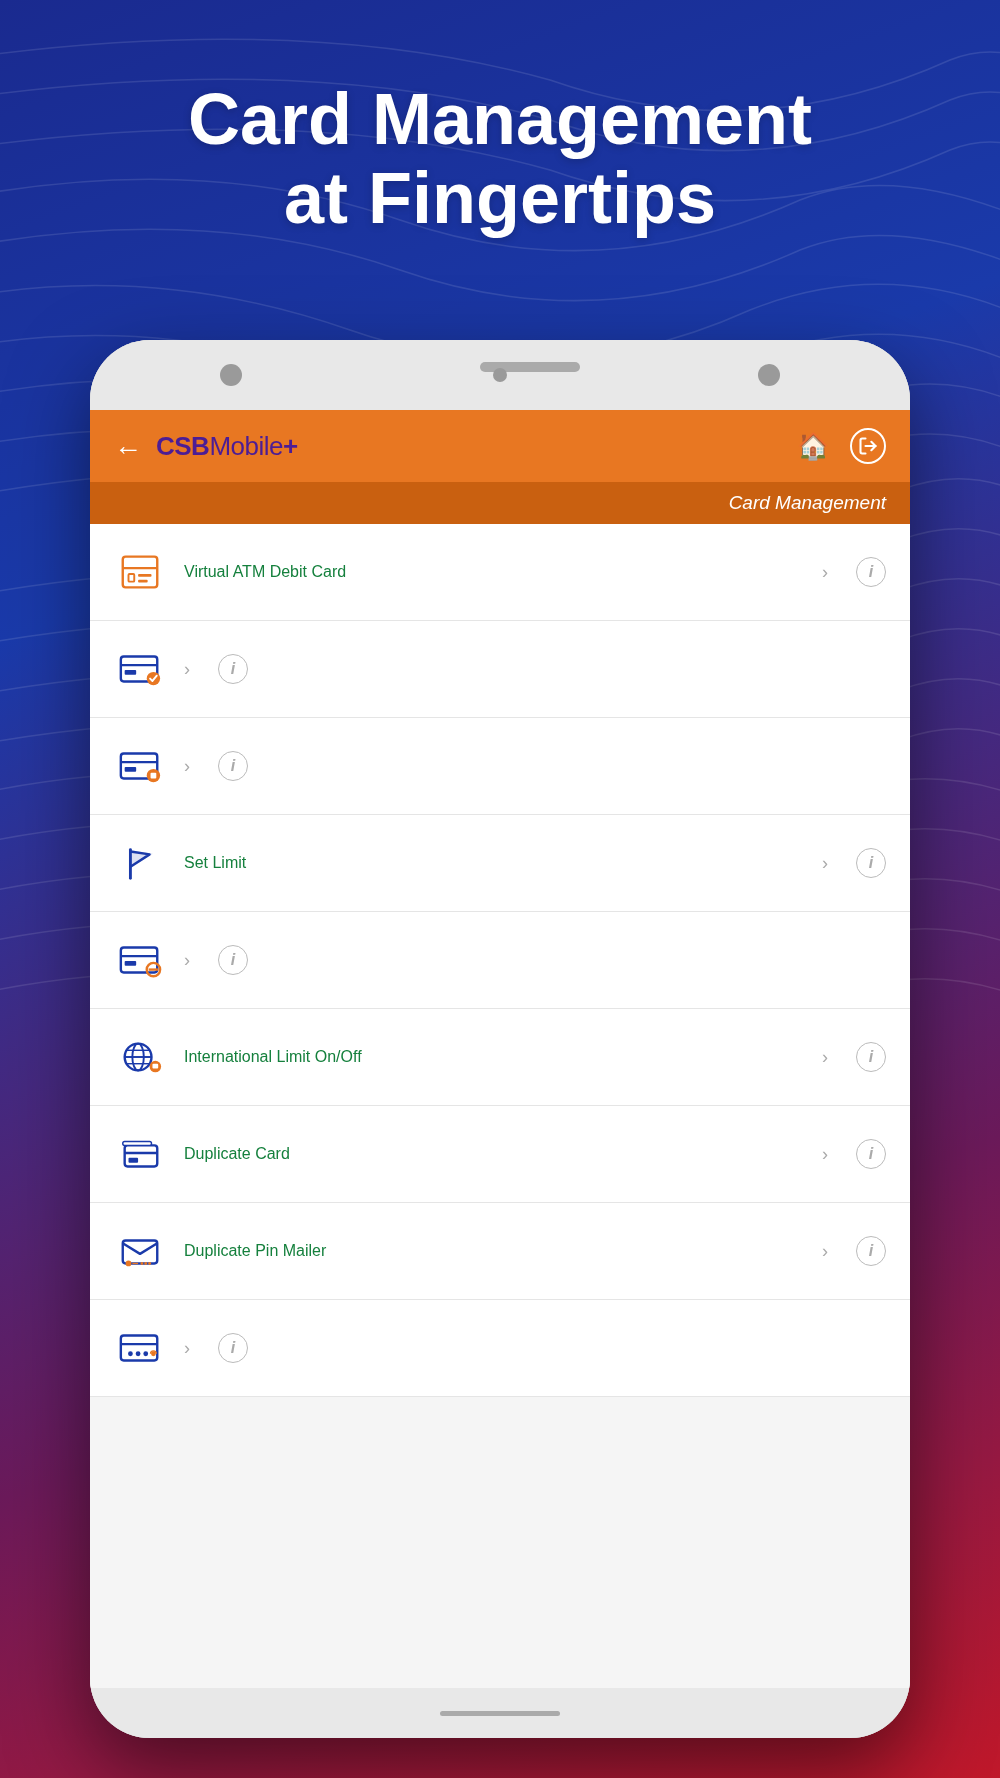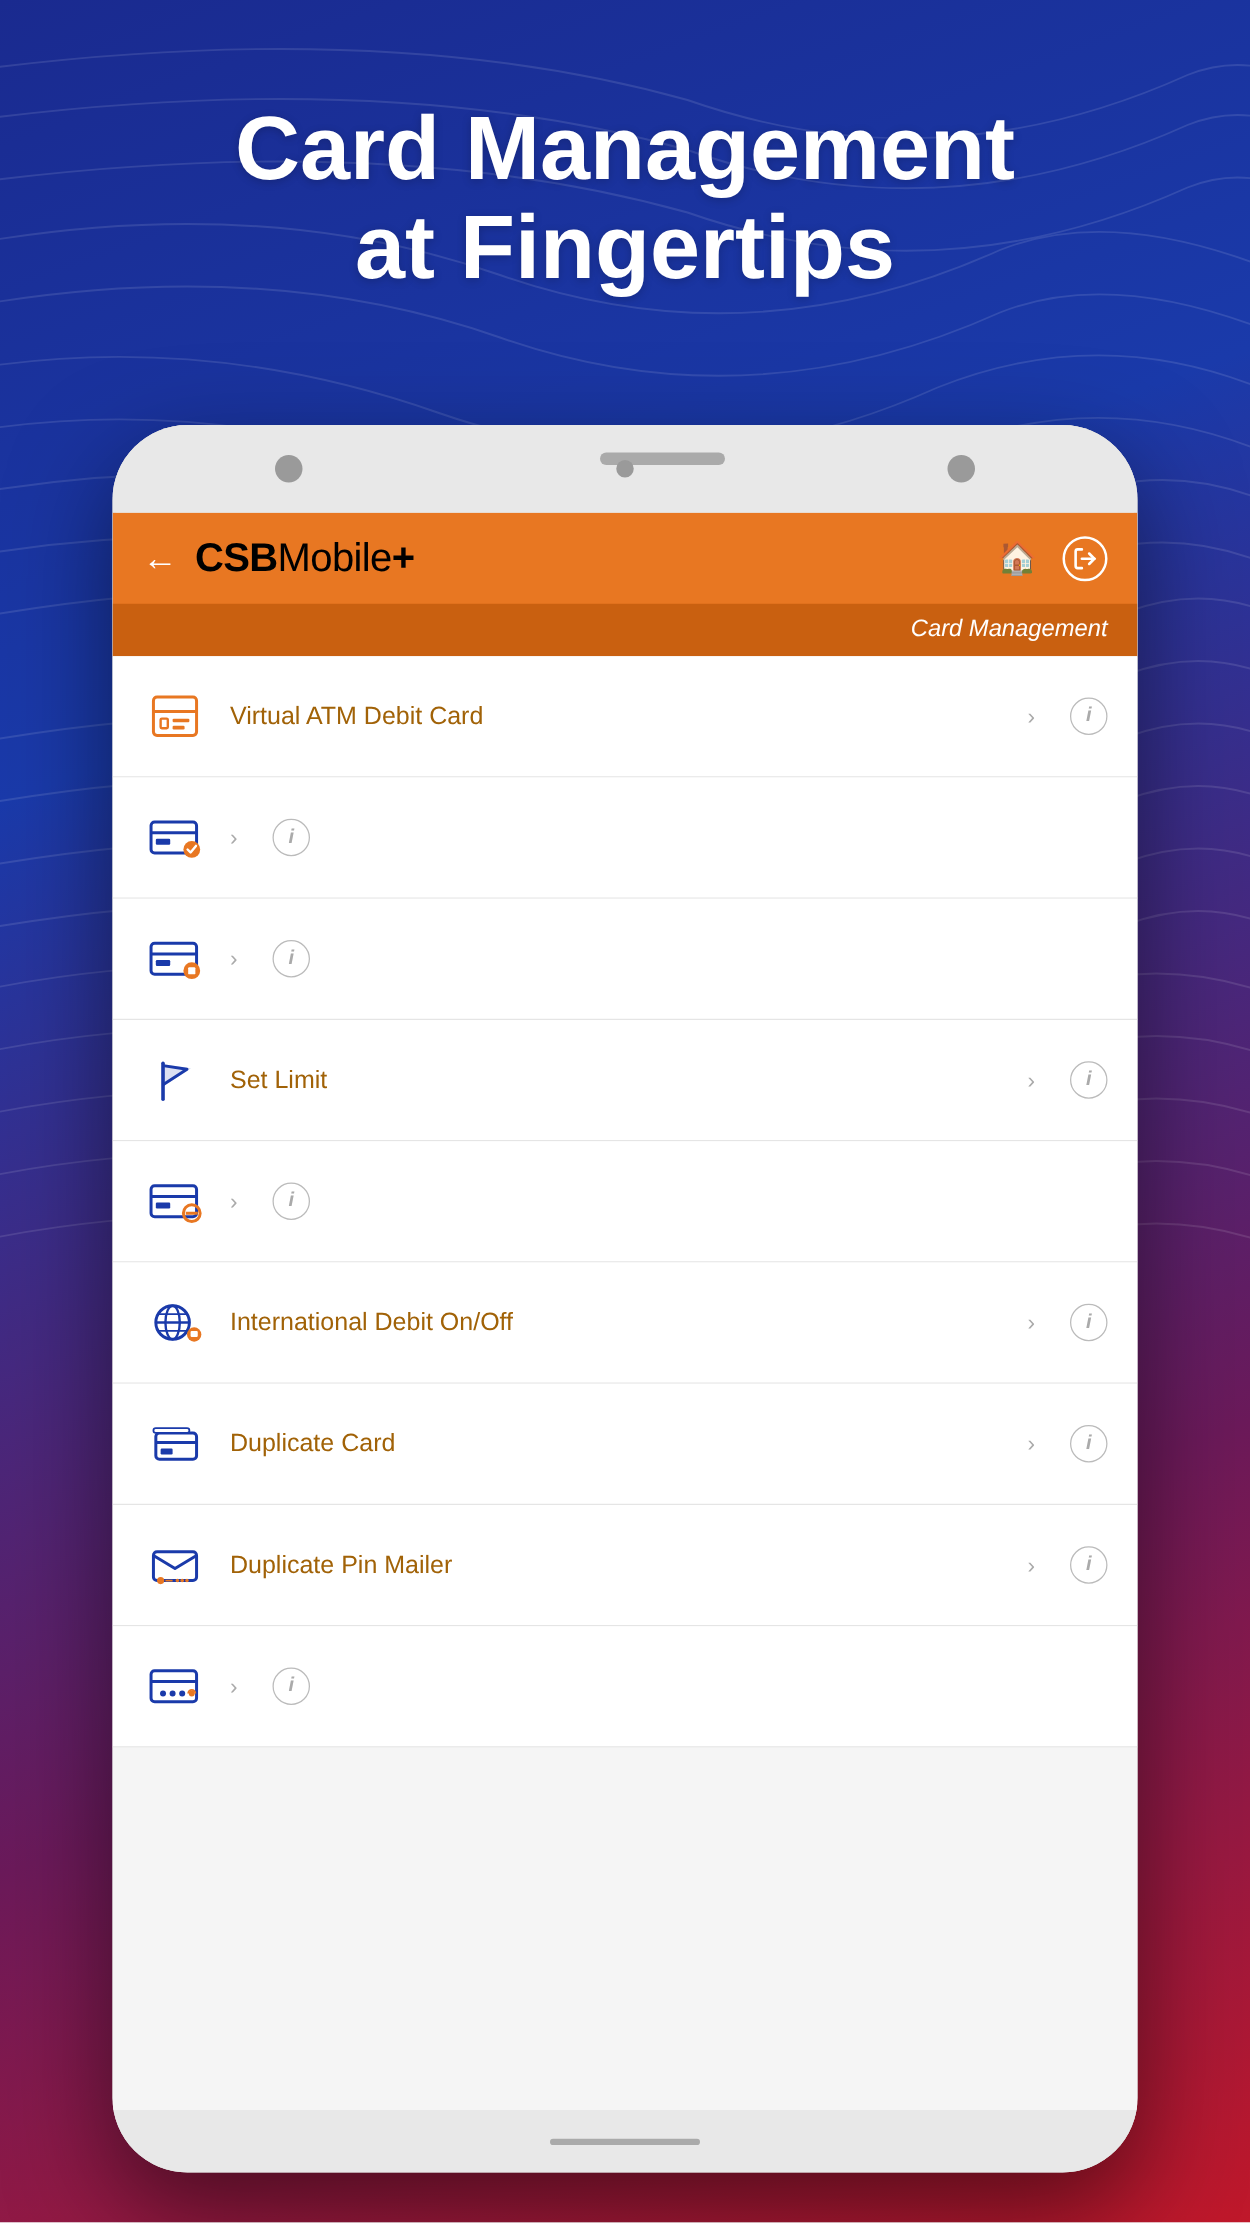--- a/index.html
+++ b/index.html
@@ -137,22 +137,22 @@
 
     .back-btn {
       color: white;
       font-size: 28px;
       cursor: pointer;
       line-height: 1;
     }
 
     .app-logo {
       flex: 1;
-      color: #000000;
-      font-size: 32px;
+      color: #4c1d95;
+      font-size: 26px;
       font-weight: 900;
       letter-spacing: -0.5px;
     }
 
     .app-logo span.light {
       font-weight: 400;
     }
 
     .header-icons {
       display: flex;
@@ -201,22 +201,22 @@
       justify-content: center;
     }
 
     .menu-icon svg {
       width: 46px;
       height: 46px;
     }
 
     .menu-label {
       flex: 1;
-      font-size: 20px;
-      color: #a16207;
+      font-size: 16px;
+      color: #15803d;
       font-weight: 400;
     }
 
     .menu-arrow {
       color: #aaa;
       font-size: 18px;
       margin-right: 10px;
     }
 
     .menu-info {
@@ -386,21 +386,21 @@
               <svg viewBox="0 0 48 48" fill="none" xmlns="http://www.w3.org/2000/svg">
     <circle cx="22" cy="24" r="14" stroke="#1a3aaa" stroke-width="2.5"></circle>
     <ellipse cx="22" cy="24" rx="6" ry="14" stroke="#1a3aaa" stroke-width="2"></ellipse>
     <line x1="8" y1="24" x2="36" y2="24" stroke="#1a3aaa" stroke-width="2"></line>
     <line x1="10" y1="17" x2="34" y2="17" stroke="#1a3aaa" stroke-width="1.5"></line>
     <line x1="10" y1="31" x2="34" y2="31" stroke="#1a3aaa" stroke-width="1.5"></line>
     <circle cx="40" cy="34" r="6" fill="#E87722"></circle>
     <rect x="37" y="31" width="6" height="5" rx="1" fill="white"></rect>
   </svg>
             </div>
-            <span class="menu-label">International Debit On/Off</span>
+            <span class="menu-label">International Limit On/Off</span>
             <span class="menu-arrow">›</span>
             <div class="menu-info">i</div>
           </div>
           <div class="menu-item">
             <div class="menu-icon">
               <svg viewBox="0 0 48 48" fill="none" xmlns="http://www.w3.org/2000/svg">
     <rect x="8" y="15" width="34" height="22" rx="3" stroke="#1a3aaa" stroke-width="2.5"></rect>
     <line x1="8" y1="23" x2="42" y2="23" stroke="#1a3aaa" stroke-width="2.5"></line>
     <rect x="12" y="28" width="10" height="5" rx="1" fill="#1a3aaa"></rect>
     <rect x="6" y="11" width="30" height="4" rx="2" stroke="#1a3aaa" stroke-width="1.5" fill="white"></rect>

